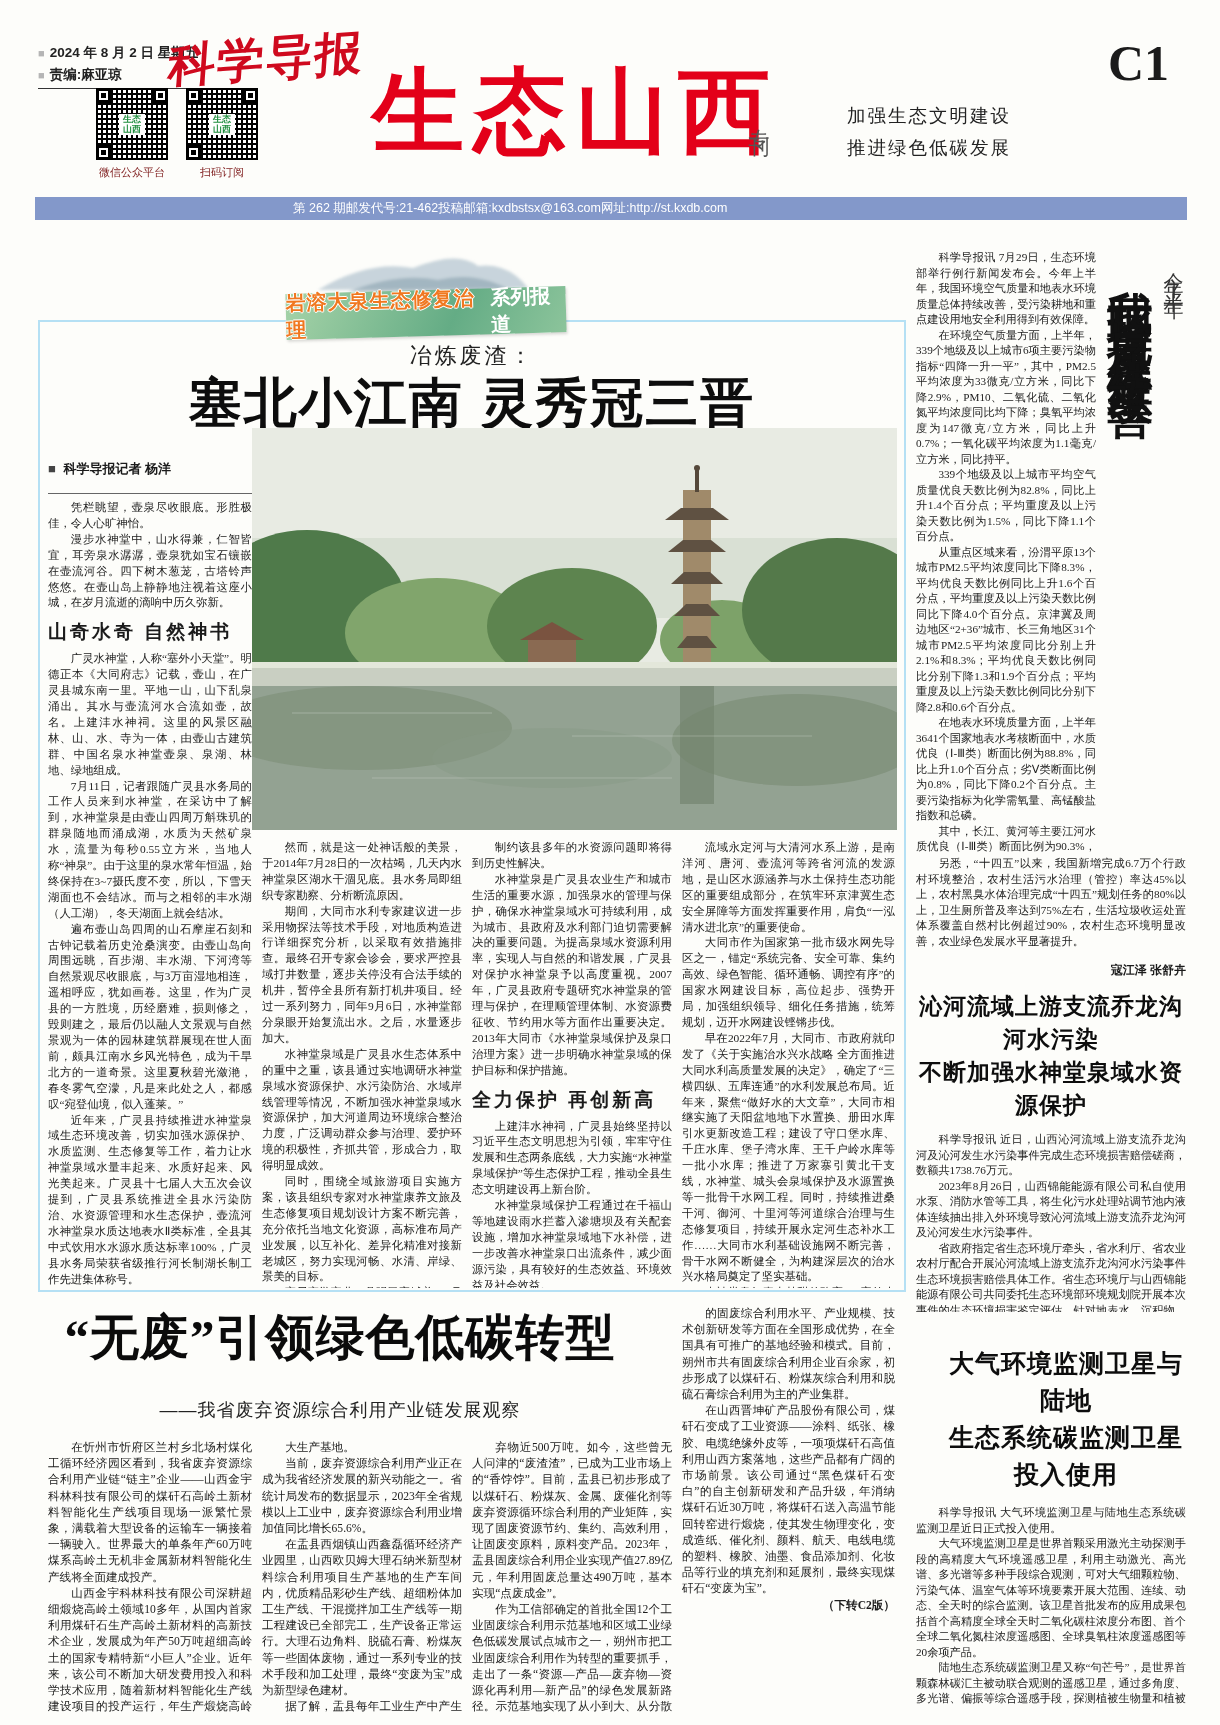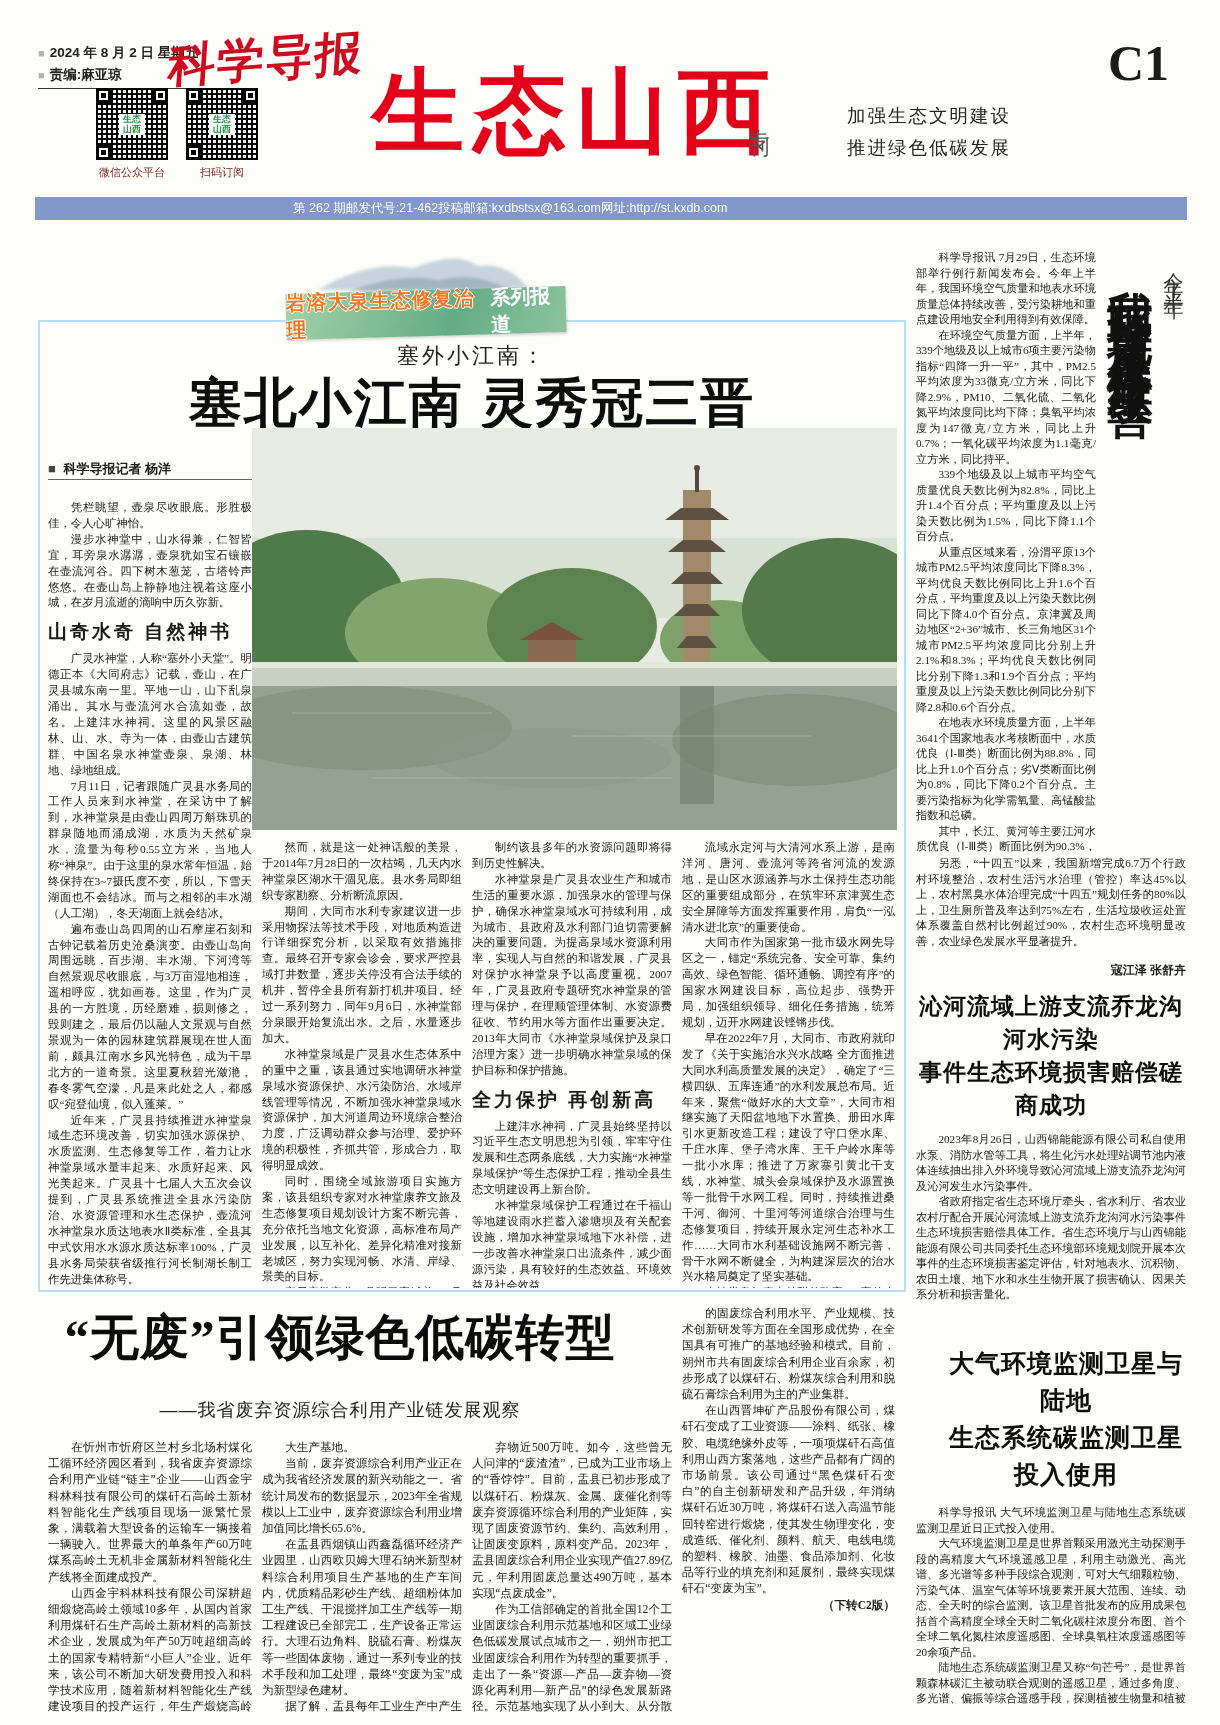--- a/index.html
+++ b/index.html
@@ -44,21 +44,21 @@
       transform:rotate(-1.6deg);display:flex;align-items:center;justify-content:center;gap:7px;
       box-shadow:1px 2px 3px rgba(0,0,0,.15);}
   .series-badge{color:#f07820;font-weight:900;font-size:20px;letter-spacing:1px;
       text-shadow:1px 0 #fff,-1px 0 #fff,0 1px #fff,0 -1px #fff;}
   .series-suffix{color:#fff;font-weight:900;font-size:20px;font-family:"Liberation Sans",sans-serif;}
   .feature-kicker{left:38px;top:341px;width:868px;text-align:center;font-size:22px;
       font-family:"Liberation Sans",sans-serif;color:#222;letter-spacing:3px;}
   .feature-title{left:38px;top:368px;width:868px;text-align:center;font-size:53px;font-weight:900;
       font-family:"Liberation Sans",sans-serif;letter-spacing:2px;color:#0d0d0d;}
   .feature-byline{left:48px;top:460px;width:204px;font-size:13px;font-weight:bold;
-      font-family:"Liberation Sans",sans-serif;border-bottom:1px solid #666;padding-bottom:1px;}
+      font-family:"Liberation Sans",sans-serif;border-bottom:1px solid #666;padding-bottom:15px;}
   .feature-byline .sq{color:#444;margin-right:4px;}
   .feature-photo{left:252px;top:428px;width:645px;height:402px;}
 
   .fcol{font-size:11.4px;line-height:15.9px;text-align:justify;overflow:hidden;}
   .fcol p{margin:0;text-indent:2em;}
   .f-subhead{font-family:"Liberation Sans",sans-serif;font-weight:bold;font-size:19px;
       text-indent:0 !important;margin:13px 0 11px !important;letter-spacing:3px;}
   .f-col1{left:48px;top:500px;width:204px;height:790px;}
   .f-col2{left:262px;top:840px;width:200px;height:448px;}
   .f-col3{left:472px;top:840px;width:200px;height:448px;}
@@ -149,21 +149,21 @@
     <g filter="url(#blur1)">
       <path d="M10 48 Q60 18 105 26 Q150 8 170 24 Q200 20 220 46 Z" fill="#9db3c2" opacity="0.55"></path>
       <path d="M40 50 Q90 30 130 38 Q170 28 205 50 Z" fill="#7e97a8" opacity="0.5"></path>
     </g>
   </svg>
   <div class="abs series-banner">
     <span class="series-badge">岩溶大泉生态修复治理</span>
     <span class="series-suffix">系列报道</span>
   </div>
 
-  <div class="abs feature-kicker">塞外小江南：</div>
+  <div class="abs feature-kicker">冶炼废渣：</div>
   <div class="abs feature-title">塞北小江南  灵秀冠三晋</div>
 
   <div class="abs feature-byline">
     <span class="sq">■</span>
     <span>科学导报记者  杨洋</span>
   </div>
 
   <svg class="abs feature-photo" viewBox="0 0 645 402" preserveAspectRatio="none">
     <rect width="645" height="402" fill="#e8ebe3"></rect>
     <rect y="110" width="645" height="80" fill="#d9e0d4"></rect>
@@ -248,22 +248,23 @@
     <p>在地表水环境质量方面，上半年3641个国家地表水考核断面中，水质优良（Ⅰ-Ⅲ类）断面比例为88.8%，同比上升1.0个百分点；劣Ⅴ类断面比例为0.8%，同比下降0.2个百分点。主要污染指标为化学需氧量、高锰酸盐指数和总磷。</p>
     <p>其中，长江、黄河等主要江河水质优良（Ⅰ-Ⅲ类）断面比例为90.3%，同比上升1.2个百分点；劣Ⅴ类断面比例为0.5%，同比下降0.2个百分点。主要污染指标为化学需氧量、高锰酸盐指数和氨氮。监测的210个重点湖（库）中，水质优良（Ⅰ-Ⅲ类）湖库个数占比79.5%，同比下降0.8个百分点；劣Ⅴ类水质湖库个数占比4.3%，同比下降1.0个百分点。主要污染指标为总磷、化学需氧量和高锰酸盐指数。</p>
   </div>
   <div class="abs sb-body env-wide">
     <p>另悉，“十四五”以来，我国新增完成6.7万个行政村环境整治，农村生活污水治理（管控）率达45%以上，农村黑臭水体治理完成“十四五”规划任务的80%以上，卫生厕所普及率达到75%左右，生活垃圾收运处置体系覆盖自然村比例超过90%，农村生态环境明显改善，农业绿色发展水平显著提升。</p>
   </div>
   <div class="abs byline-r" style="left:916px;top:962px;width:270px;">寇江泽  张舒卉</div>
 
   <div class="abs qinhe">
     <div class="sb-h2">沁河流域上游支流乔龙沟河水污染</div>
-    <div class="sb-h2">事件生态环境损害赔偿磋商成功</div>
+    <div class="sb-h2">不断加强水神堂泉域水资源保护</div>
     <div class="sb-body">
+      <p>科学导报讯  近日，山西沁河流域上游支流乔龙沟河及沁河发生水污染事件完成生态环境损害赔偿磋商，数额共1738.76万元。</p>
       <p>2023年8月26日，山西锦能能源有限公司私自使用水泵、消防水管等工具，将生化污水处理站调节池内液体连续抽出排入外环境导致沁河流域上游支流乔龙沟河及沁河发生水污染事件。</p>
       <p>省政府指定省生态环境厅牵头，省水利厅、省农业农村厅配合开展沁河流域上游支流乔龙沟河水污染事件生态环境损害赔偿具体工作。省生态环境厅与山西锦能能源有限公司共同委托生态环境部环境规划院开展本次事件的生态环境损害鉴定评估，针对地表水、沉积物、农田土壤、地下水和水生生物开展了损害确认、因果关系分析和损害量化。</p>
 
     </div>
   </div>
 
   <div class="abs sat">
     <div class="sb-h2">大气环境监测卫星与陆地</div>
     <div class="sb-h2">生态系统碳监测卫星投入使用</div>
     <div class="sb-body">

